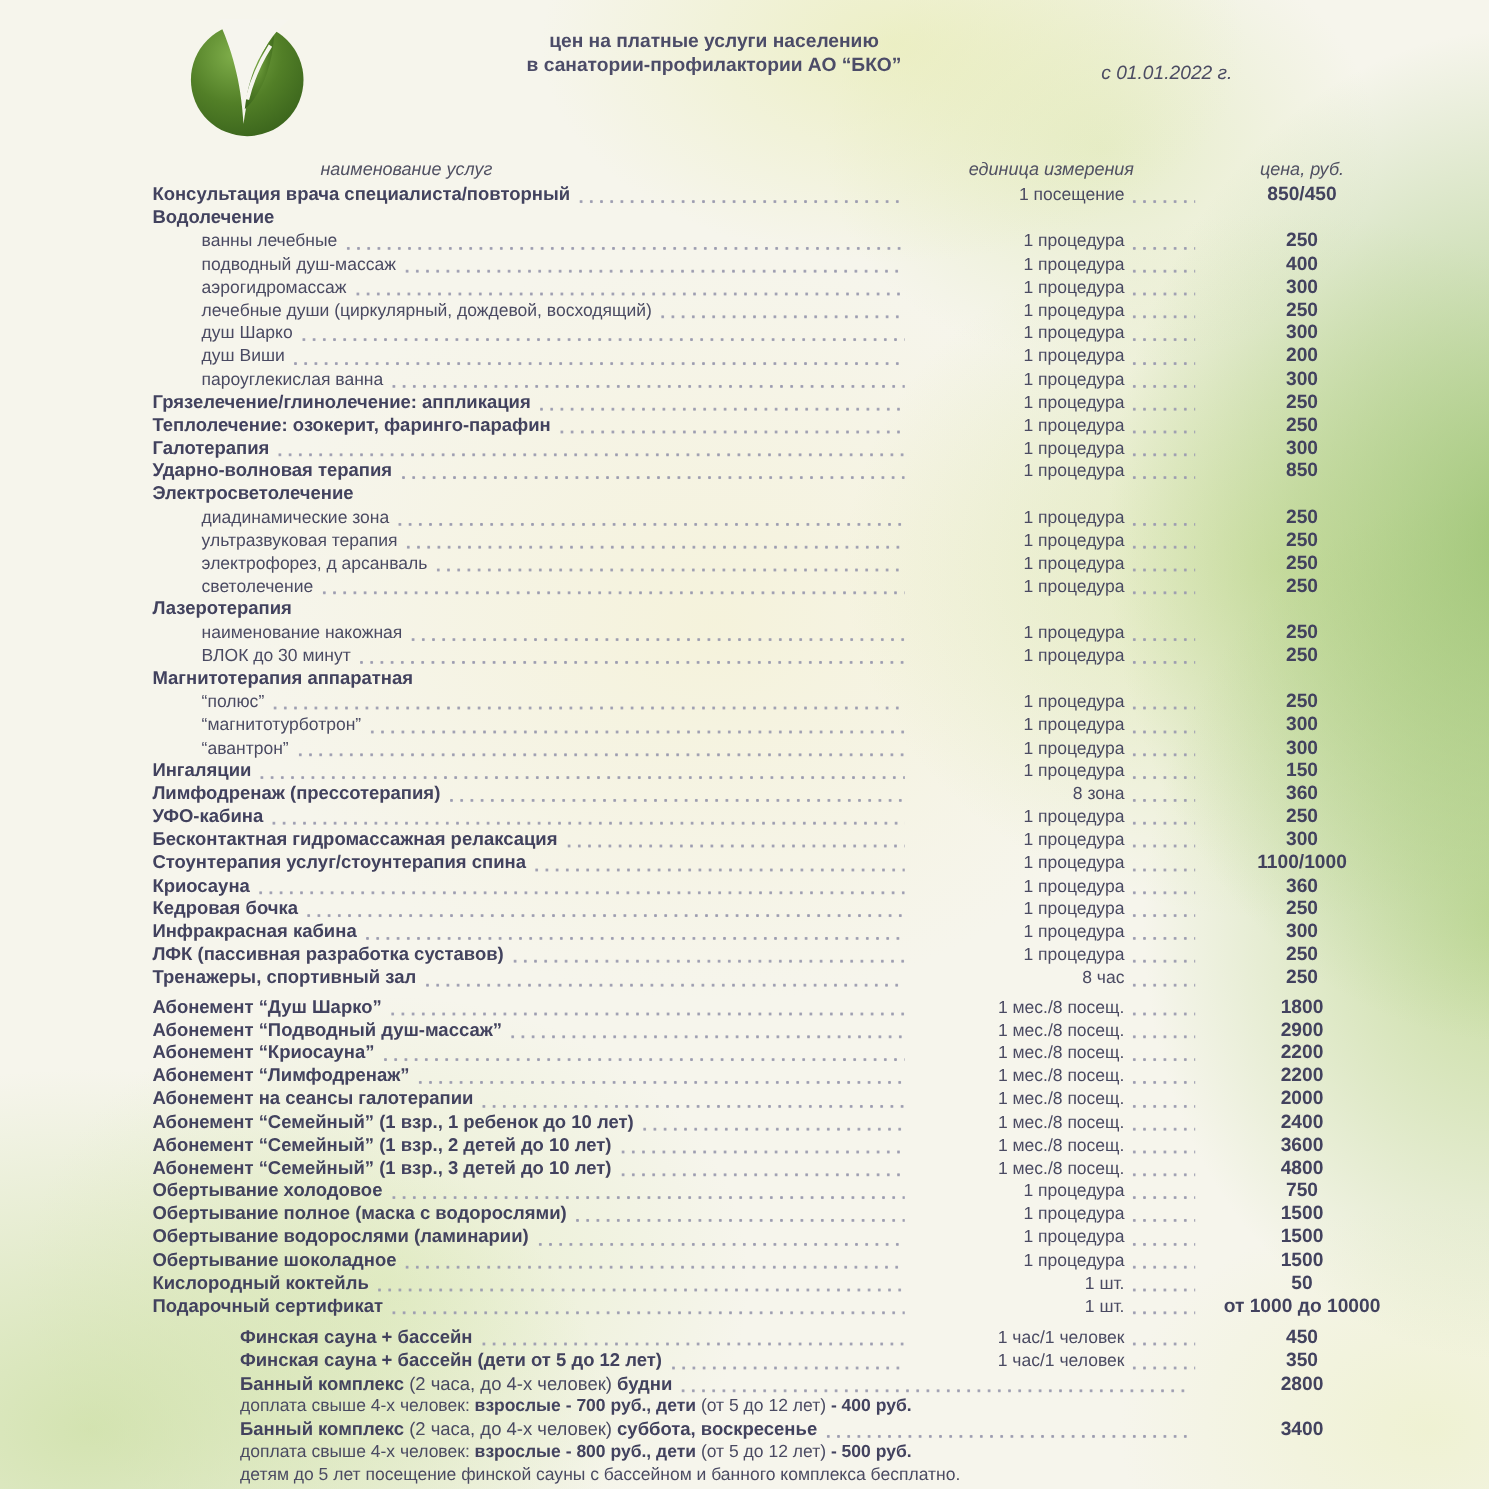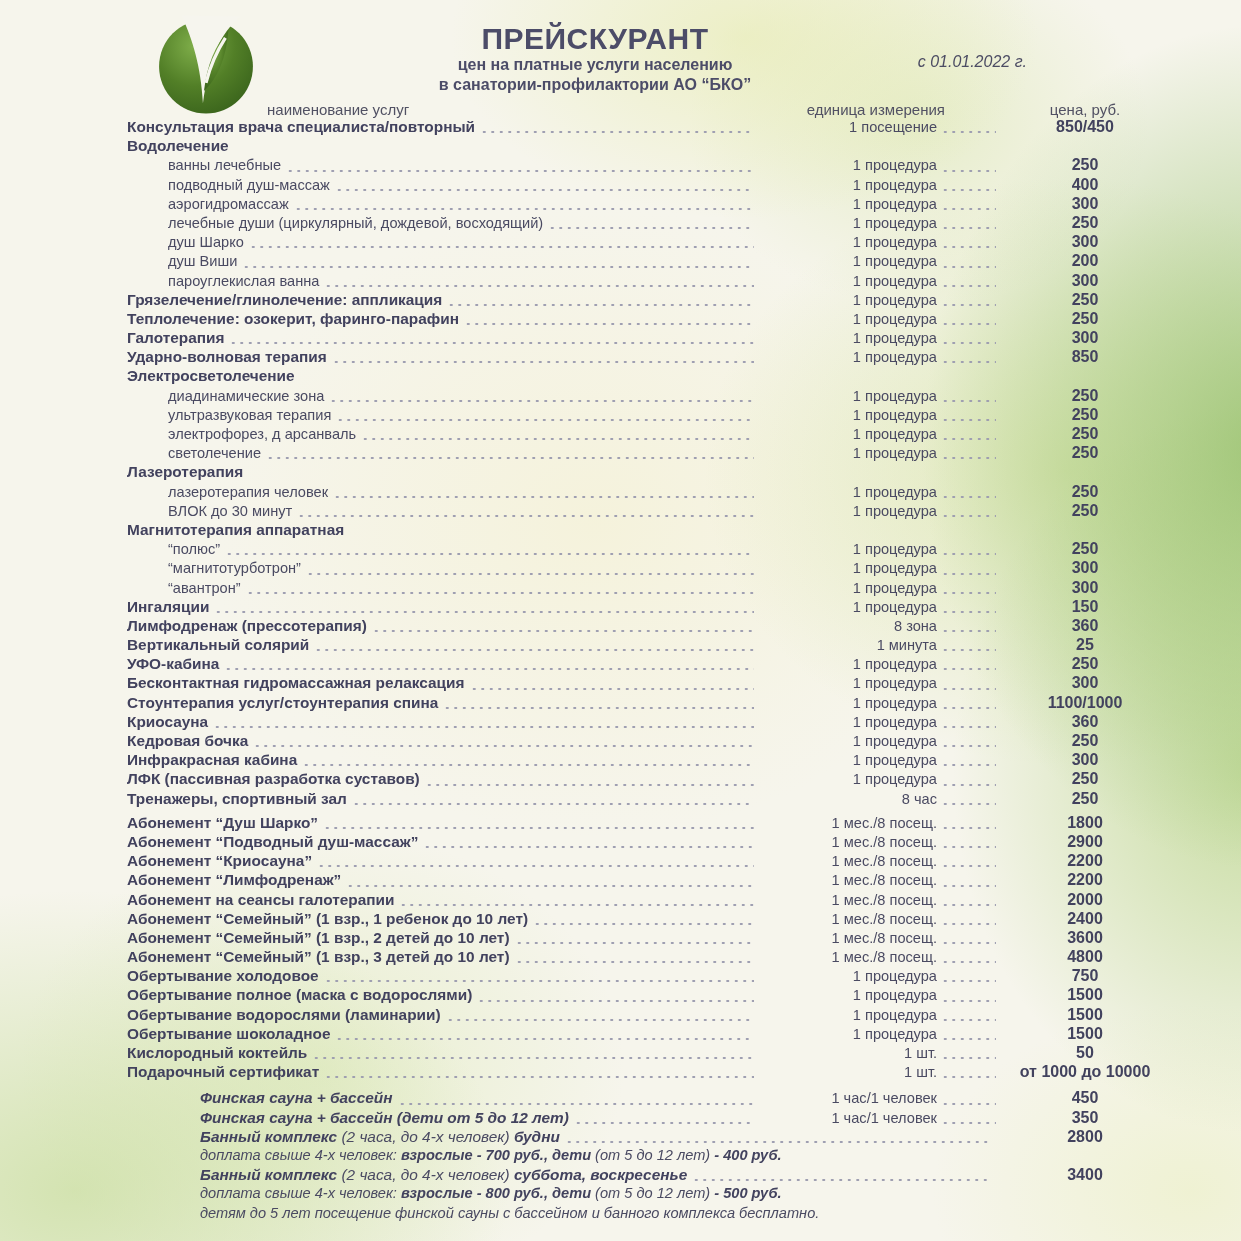--- a/index.html
+++ b/index.html
@@ -23,21 +23,21 @@
   }
   .content{position:absolute;left:127px;top:0;width:1043px;}
   
   .masthead{position:relative;height:97px;}
   .logo{position:absolute;left:28px;top:13px;width:102px;height:103px;}
   .titles{position:absolute;left:253px;top:24px;width:430px;text-align:center;}
   .title{font-size:30px;font-weight:bold;color:#4c4c68;letter-spacing:.5px;line-height:1;}
   .sub{font-size:16px;font-weight:bold;color:#4c4c68;line-height:1.12;margin-top:2px;}
   .date{position:absolute;right:143px;top:53px;font-style:italic;font-size:16px;color:#4c4c63;}
   
-  .colheads{display:flex;align-items:flex-end;height:21px;font-size:15px;color:#515163;}
+  .colheads{display:flex;height:21px;font-style:italic;font-size:15px;color:#515163;margin-top:36px;}
   .ch-name{flex:1;padding-left:140px;}
   .ch-unit{width:175px;text-align:right;white-space:nowrap;}
   .ch-sp{width:55px;}
   .ch-price{width:170px;text-align:center;white-space:nowrap;}
   
   .table{margin:0;}
   .row{display:flex;align-items:baseline;height:19.2px;white-space:nowrap;}
   .row.gap{margin-top:5px;}
   .n{font-size:14.8px;}
   .row.h .n, .row.sec .n{font-weight:bold;font-size:15.4px;color:#42425e;}
@@ -46,21 +46,21 @@
         background-image:radial-gradient(circle, #9d9db0 1.05px, transparent 1.35px);
         background-size:8.5px 4px;background-repeat:repeat-x;background-position:left 0 bottom 3px;}
   .u{width:175px;text-align:right;font-size:14.6px;color:#4a4a62;}
   .dots2{width:55px;align-self:stretch;margin:0 4px;
         background-image:radial-gradient(circle, #9d9db0 1.05px, transparent 1.35px);
         background-size:8.5px 4px;background-repeat:repeat-x;background-position:left 0 bottom 3px;}
   .p{width:170px;text-align:center;font-weight:bold;font-size:16px;color:#42425e;}
   
   .footer{margin-top:7px;}
   .footer .row{height:19.2px;}
-  .footer .n{padding-left:73px;font-style:italic;}
+  .footer .n{padding-left:73px;}
   .footer .row.note .n{font-size:14.6px;color:#4a4a62;}
   .seg-b{font-weight:bold;color:#42425e;}
   .seg-r{font-weight:normal;color:#4a4a62;}
 </style>
 </head>
 <body>
 
 <div class="page">
   <div class="content">
 
@@ -75,21 +75,20 @@
             </radialGradient>
           </defs>
           <circle cx="50" cy="52" r="46" fill="url(#lg)"></circle>
           <path d="M26,2 C37,26 45,52 47,88 C53,46 63,20 84,3 Z" fill="#f6f5ee"></path>
           <path d="M12,14 C22,36 34,52 45,64 C41,46 33,28 22,18 Z" fill="url(#lg)" opacity="0"></path>
           <path d="M72,16 C59,32 51,50 48,76 C61,64 70,44 72,16 Z" fill="url(#lg)"></path>
           <path d="M69,24 C60,38 54,52 50,68" stroke="#f6f5ee" stroke-width="3.2" fill="none"></path>
         </svg>
       </div>
       <div class="titles">
-        <div class="title">ПРЕЙСКУРАНТ</div>
         <div class="sub">цен на платные услуги населению</div>
         <div class="sub">в санатории-профилактории АО “БКО”</div>
       </div>
       <div class="date">с 01.01.2022 г.</div>
     </div>
 
     <div class="colheads">
       <span class="ch-name">наименование услуг</span>
       <span class="ch-unit">единица измерения</span>
       <span class="ch-sp"></span>
@@ -212,21 +211,21 @@
           <span class="n">светолечение</span>
           <span class="dots"></span>
           <span class="u">1 процедура</span>
           <span class="dots2"></span>
           <span class="p">250</span>
         </div>
         <div class="row sec">
           <span class="n">Лазеротерапия</span>
         </div>
         <div class="row s">
-          <span class="n">лазеротерапия человек</span>
+          <span class="n">наименование накожная</span>
           <span class="dots"></span>
           <span class="u">1 процедура</span>
           <span class="dots2"></span>
           <span class="p">250</span>
         </div>
         <div class="row s">
           <span class="n">ВЛОК до 30 минут</span>
           <span class="dots"></span>
           <span class="u">1 процедура</span>
           <span class="dots2"></span>
@@ -264,27 +263,20 @@
           <span class="p">150</span>
         </div>
         <div class="row h">
           <span class="n">Лимфодренаж (прессотерапия)</span>
           <span class="dots"></span>
           <span class="u">8 зона</span>
           <span class="dots2"></span>
           <span class="p">360</span>
         </div>
         <div class="row h">
-          <span class="n">Вертикальный солярий</span>
-          <span class="dots"></span>
-          <span class="u">1 минута</span>
-          <span class="dots2"></span>
-          <span class="p">25</span>
-        </div>
-        <div class="row h">
           <span class="n">УФО-кабина</span>
           <span class="dots"></span>
           <span class="u">1 процедура</span>
           <span class="dots2"></span>
           <span class="p">250</span>
         </div>
         <div class="row h">
           <span class="n">Бесконтактная гидромассажная релаксация</span>
           <span class="dots"></span>
           <span class="u">1 процедура</span>

